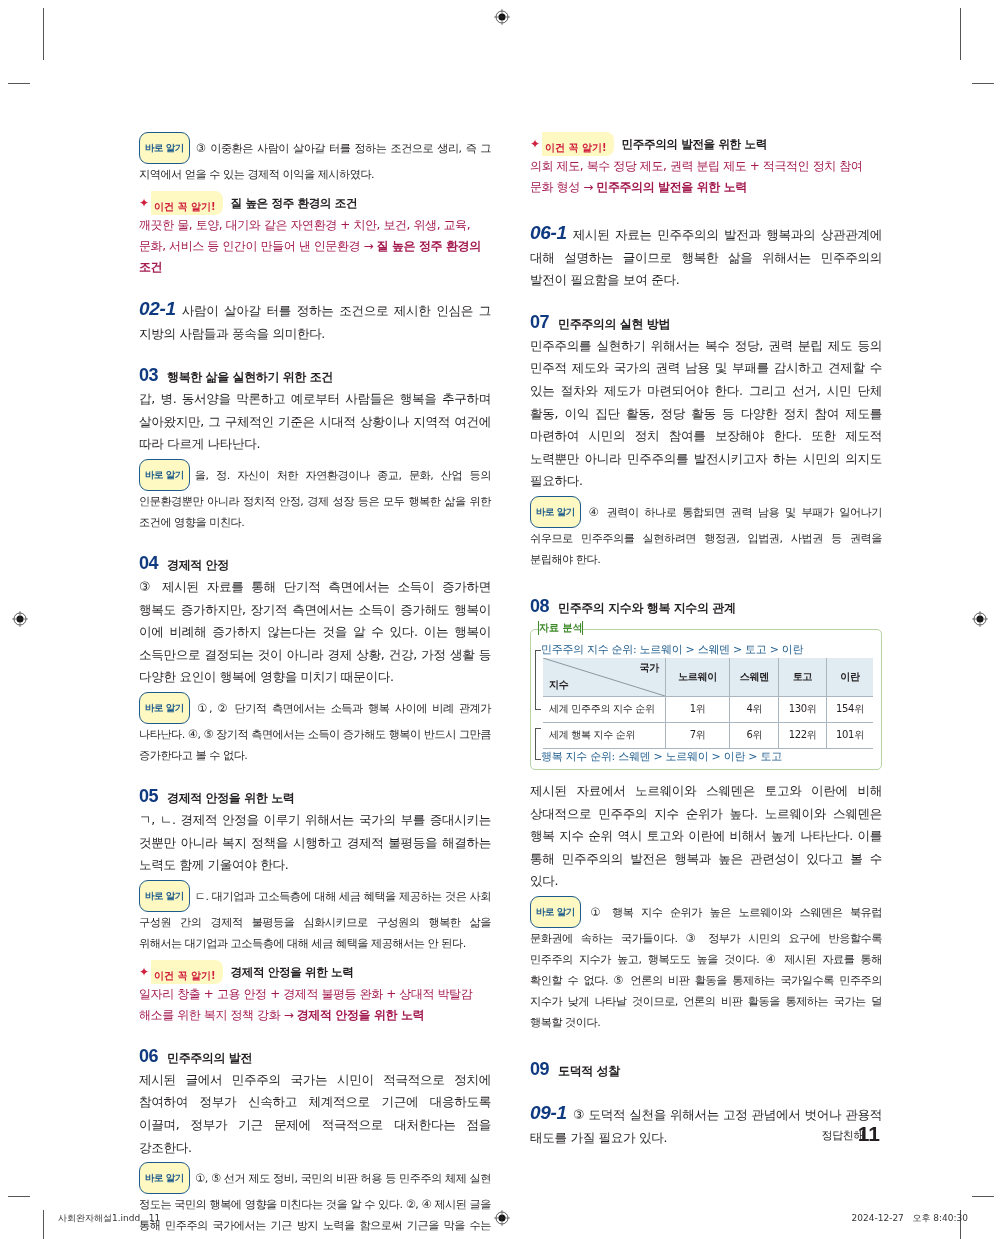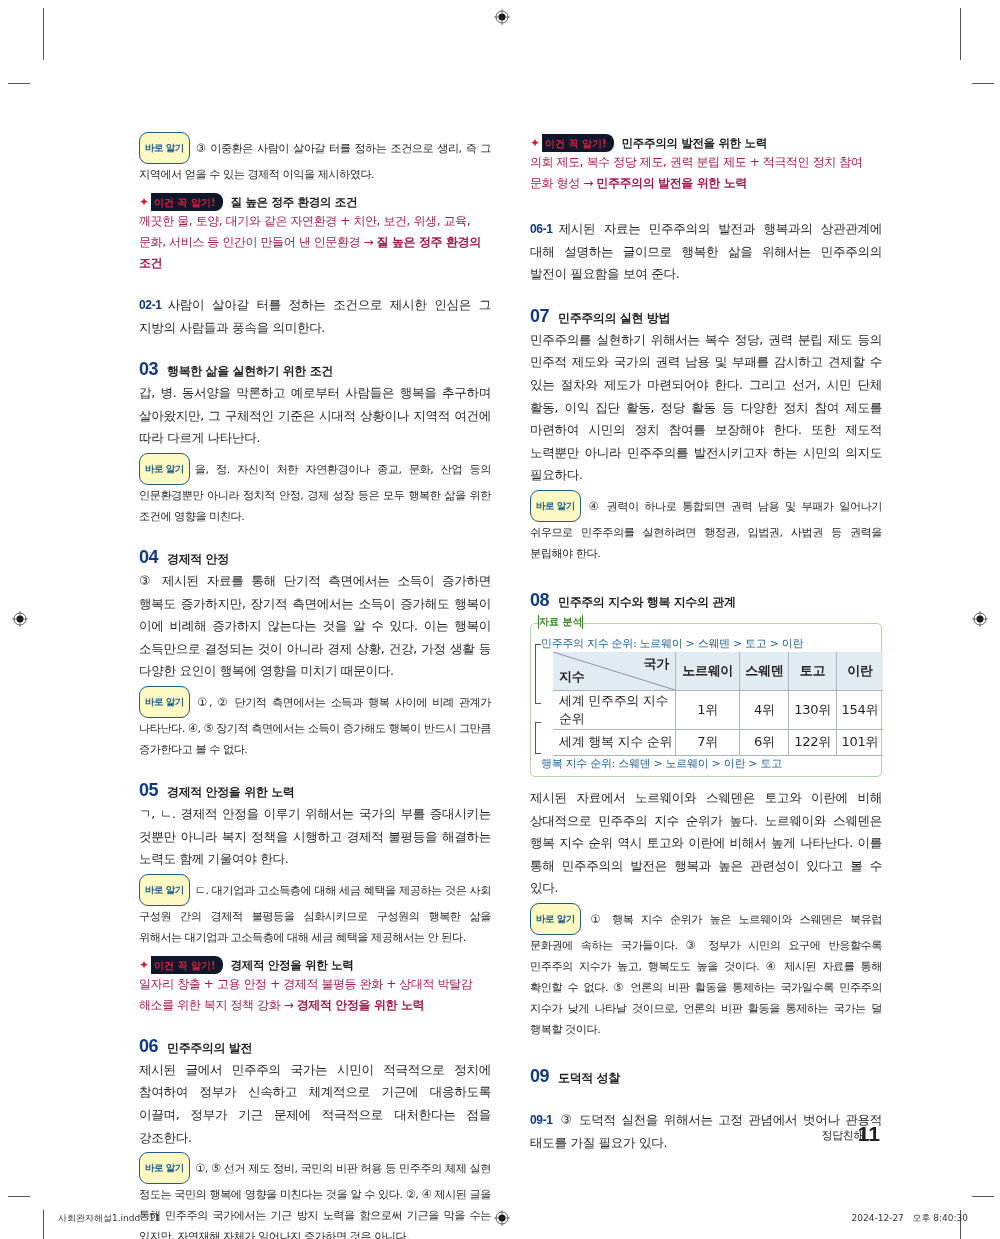--- a/index.html
+++ b/index.html
@@ -7,35 +7,35 @@
   .crop{position:absolute;background:#555;}
   .reg{position:absolute;width:16px;height:16px;}
   .col{position:absolute;top:132px;width:352px;}
   .col-left{left:139px;}
   .col-right{left:530px;}
   .p{font-size:12.6px;line-height:22.6px;letter-spacing:-0.35px;margin:0;text-align:justify;word-break:keep-all;}
   .small{font-size:11.2px;line-height:21px;letter-spacing:-0.5px;margin:0;text-align:justify;word-break:keep-all;}
   .badge{display:inline-block;border:1.2px solid #1d5b8c;color:#1d5b8c;border-radius:9px;font-size:9.5px;font-weight:bold;padding:8px 5px;line-height:14px;margin-right:5px;background:#fef9c3;vertical-align:1px;}
   .must{display:inline-flex;align-items:center;margin-right:8px;}
   .must .star{color:#d1203f;font-size:12px;margin-right:2px;}
-  .must .lbl{background:#0f172a;color:#d1203f;font-size:10px;font-weight:bold;padding:2px 7px 0 3px;border-radius:0 8px 8px 0;line-height:16px;}
+  .must .lbl{background:#fef9c3;color:#d1203f;font-size:10px;font-weight:bold;padding:8px 7px 0 3px;border-radius:0 8px 8px 0;line-height:16px;}
   .must-title{font-size:11.6px;font-weight:bold;letter-spacing:-0.4px;}
   .pink{color:#a3194e;font-size:12px;line-height:21px;letter-spacing:-0.4px;margin:0;word-break:keep-all;}
   .pink b{font-weight:bold;}
   .qhead{display:flex;align-items:baseline;margin:0 0 2px 0;}
   .qnum{color:#0f3a80;font-weight:bold;font-size:18px;font-family:"Liberation Sans",sans-serif;margin-right:9px;letter-spacing:-0.5px;text-align:center;}
   .qtitle{font-size:12px;font-weight:bold;letter-spacing:-0.4px;}
-  .subnum{color:#0f3a80;font-weight:bold;font-size:12px;font-family:"Liberation Sans",sans-serif;margin-right:6px;}
+  .subnum{color:#0f3a80;font-weight:bold;font-size:19px;font-family:"Liberation Sans",sans-serif;margin-right:6px;font-style:italic;}
   .gap-s{height:6px;}
   .gap-l{height:20px;}
   
   .box{position:relative;border:1.5px solid #b7d3a6;border-radius:5px;margin-top:12px;padding:12px 10px 4px 10px;}
   .box-tag{position:absolute;top:-9px;left:7px;background:#fff;padding:0 0;font-size:10px;font-weight:bold;color:#3e8a2a;border-left:1px solid #3e8a2a;border-right:1px solid #3e8a2a;line-height:14px;}
   .rank-line{font-size:11px;color:#1d5b8c;letter-spacing:-0.3px;line-height:16px;position:relative;}
-  table.dt{border-collapse:collapse;width:100%;font-size:13px;letter-spacing:-0.3px;margin-left:12px;}
+  table.dt{border-collapse:collapse;width:100%;font-size:10px;letter-spacing:-0.3px;margin-left:2px;}
   table.dt th{background:#e0ebf2;font-weight:bold;border-left:1px solid #a9b6bf;height:36px;text-align:center;}
   table.dt th:first-child{border-left:none;position:relative;width:120px;}
   table.dt td{border-left:1px solid #a9b6bf;border-top:1px solid #a9b6bf;height:23px;text-align:center;}
   table.dt td:first-child{border-left:none;text-align:left;padding-left:6px;}
   table.dt tr:last-child td{border-bottom:1px solid #a9b6bf;}
   .diag{position:absolute;left:0;top:0;width:100%;height:100%;}
   .th-top{position:absolute;right:6px;top:3px;}
   .th-bot{position:absolute;left:6px;bottom:4px;}
   .bracket{position:absolute;border-left:1px solid #555;}
   .footer-label{position:absolute;right:136px;top:1128px;font-size:11px;letter-spacing:-0.4px;}

